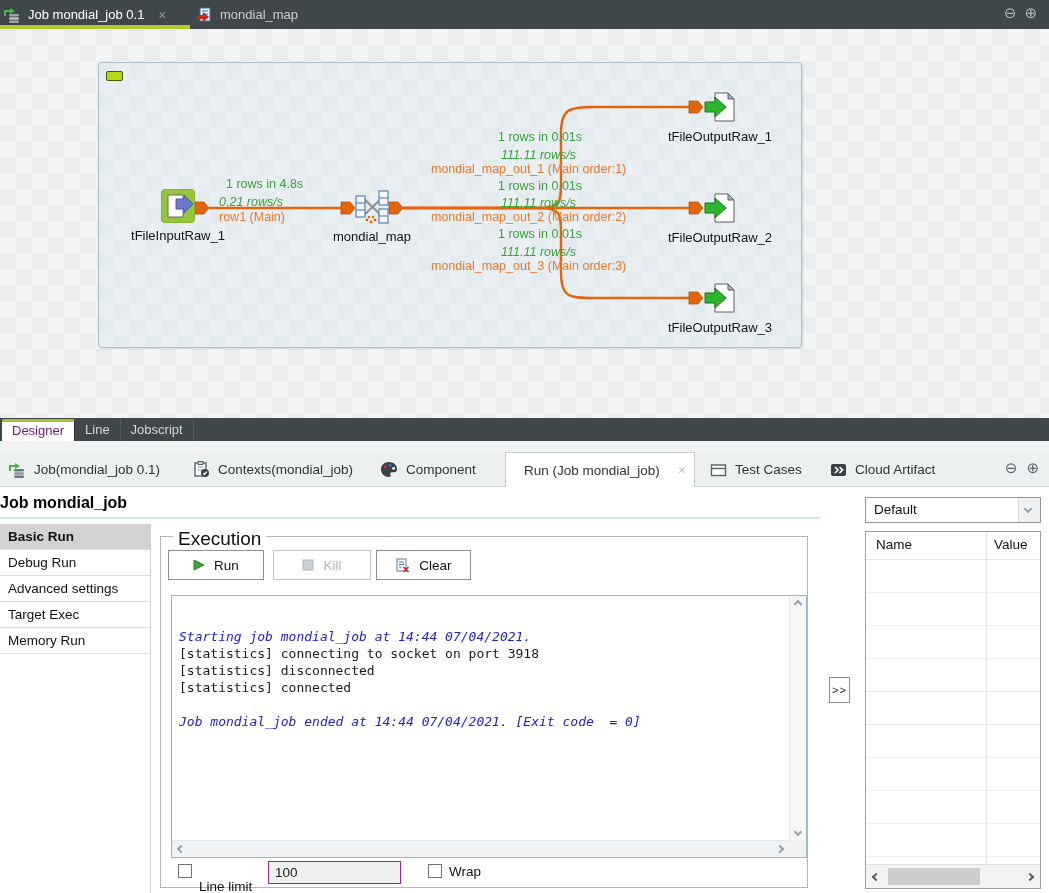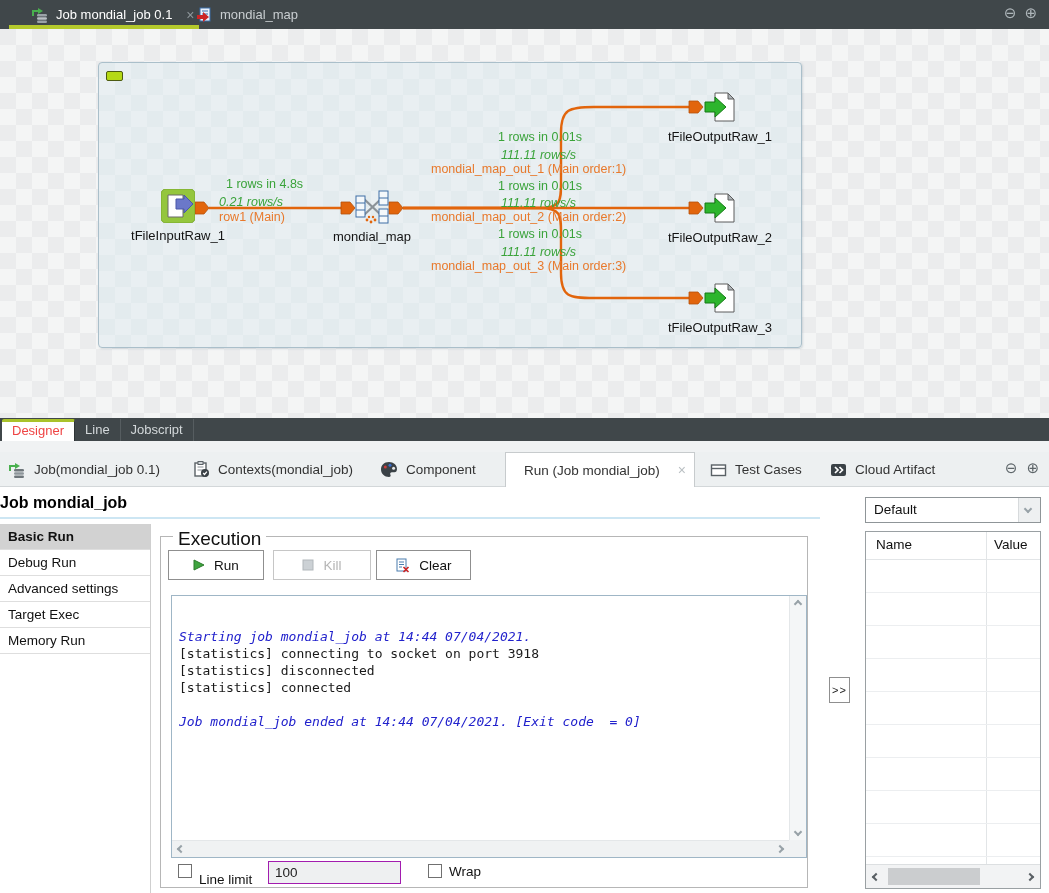--- a/index.html
+++ b/index.html
@@ -6,21 +6,21 @@
   body { font-family:"Liberation Sans", sans-serif; background:#fff; }
   .screen { position:relative; width:1049px; height:893px; overflow:hidden; background:#fff; }
 
   
   .etabbar { position:absolute; left:0; top:0; width:100%; height:29px; background:#40474a; }
   .etab { position:absolute; top:0; height:29px; display:flex; align-items:center; font-size:13px; color:#c9ced1; cursor:default; }
   .etab .lbl { margin-left:7px; }
   .etab.active { color:#fff; }
   .etab.active::after { content:""; position:absolute; left:0; right:0; bottom:0; height:4px; background:#b4c92c; }
   .etab .close { margin-left:14px; color:#8e979b; font-size:14px; }
-  .etab1 { left:9px; width:190px; padding-left:22px; }
+  .etab1 { left:0; width:190px; padding-left:3px; }
   .etab2 { left:196px; width:140px; }
   .winctl { position:absolute; top:2px; right:12px; display:flex; gap:8px; color:#aeb6ba; font-size:15px; line-height:22px; }
 
   
   .canvas { position:absolute; left:0; top:29px; width:1049px; height:389px;
             background:repeating-conic-gradient(#f4f5f5 0% 25%, #ebeced 0% 50%); background-size:32px 32px; }
   .jobpanel { position:absolute; left:98px; top:33px; width:704px; height:286px;
               background:repeating-conic-gradient(#e9eff2 0% 25%, #e3ebee 0% 50%); background-size:32px 32px;
               border:1px solid #aabfca; border-radius:4px; box-shadow:1px 1px 2px rgba(120,140,150,.25); }
   .chip { position:absolute; left:7px; top:8px; width:17px; height:10px; background:#b5d916; border:1.5px solid #4c5a12; border-radius:2px; }
@@ -28,21 +28,21 @@
   .cicon { position:absolute; }
   .clabel { position:absolute; transform:translateX(-50%); font-size:13px; color:#141414; white-space:nowrap; }
   .stat { position:absolute; font-size:12.5px; white-space:nowrap; }
   .srows { color:#3aa33a; }
   .srate { color:#3aa33a; font-style:italic; }
   .slabel { color:#e8792c; }
 
   
   .dtabbar { position:absolute; left:0; top:418px; width:100%; height:23px; background:#40474a; display:flex; align-items:flex-end; padding-left:2px; }
   .dtab { height:22px; line-height:22px; padding:0 10px; font-size:13px; color:#d3d8da; border-right:1px solid #565d60; }
-  .dtab.active { background:#fff; color:#ef4444; border-top:3px solid #a9c22b; border-right:1px solid #2e3436; height:22px; line-height:18px; border-radius:2px 2px 0 0; }
+  .dtab.active { background:#fff; color:#701a75; border-top:3px solid #a9c22b; border-right:1px solid #2e3436; height:22px; line-height:18px; border-radius:2px 2px 0 0; }
   .sash { position:absolute; left:0; top:441px; width:100%; height:11px; background:#f0f2f3; }
 
   
   .vtabbar { position:absolute; left:0; top:452px; width:100%; height:35px; background:#edf0f1; border-bottom:1px solid #d3d7d9; }
   .vtab { position:absolute; top:0; height:35px; display:flex; align-items:center; gap:8px; font-size:13.5px; color:#333; white-space:nowrap; }
   .vtab.active { background:#fff; border:1px solid #c7cbcd; border-bottom:none; padding:0 10px; }
   .vtab .close { color:#b9bfc2; font-size:14px; margin-left:10px; }
   .vwinctl { position:absolute; right:10px; top:7px; display:flex; gap:9px; color:#5d6569; font-size:15px; }
 
   
@@ -330,21 +330,21 @@
       </div>
       <div class="hsb">
         <span class="ch left" style="left:6px;top:5px"></span>
         <span class="ch right" style="right:6px;top:5px"></span>
       </div>
       <div class="corner"></div>
     </div>
 
     <div class="optrow">
       <span class="cb" style="left:17px;top:3px"></span>
-      <span style="position:absolute;left:38px;top:11px">Line limit</span>
+      <span style="position:absolute;left:38px;top:18px">Line limit</span>
       <input class="lineinput" type="text" value="100" style="">
       <span class="cb" style="left:267px;top:3px"></span>
       <span style="position:absolute;left:288px;top:3px">Wrap</span>
     </div>
   </div>
 
   <div class="expand">&gt;&gt;</div>
 
   <div class="dd">
     <span class="ddtext">Default</span>

